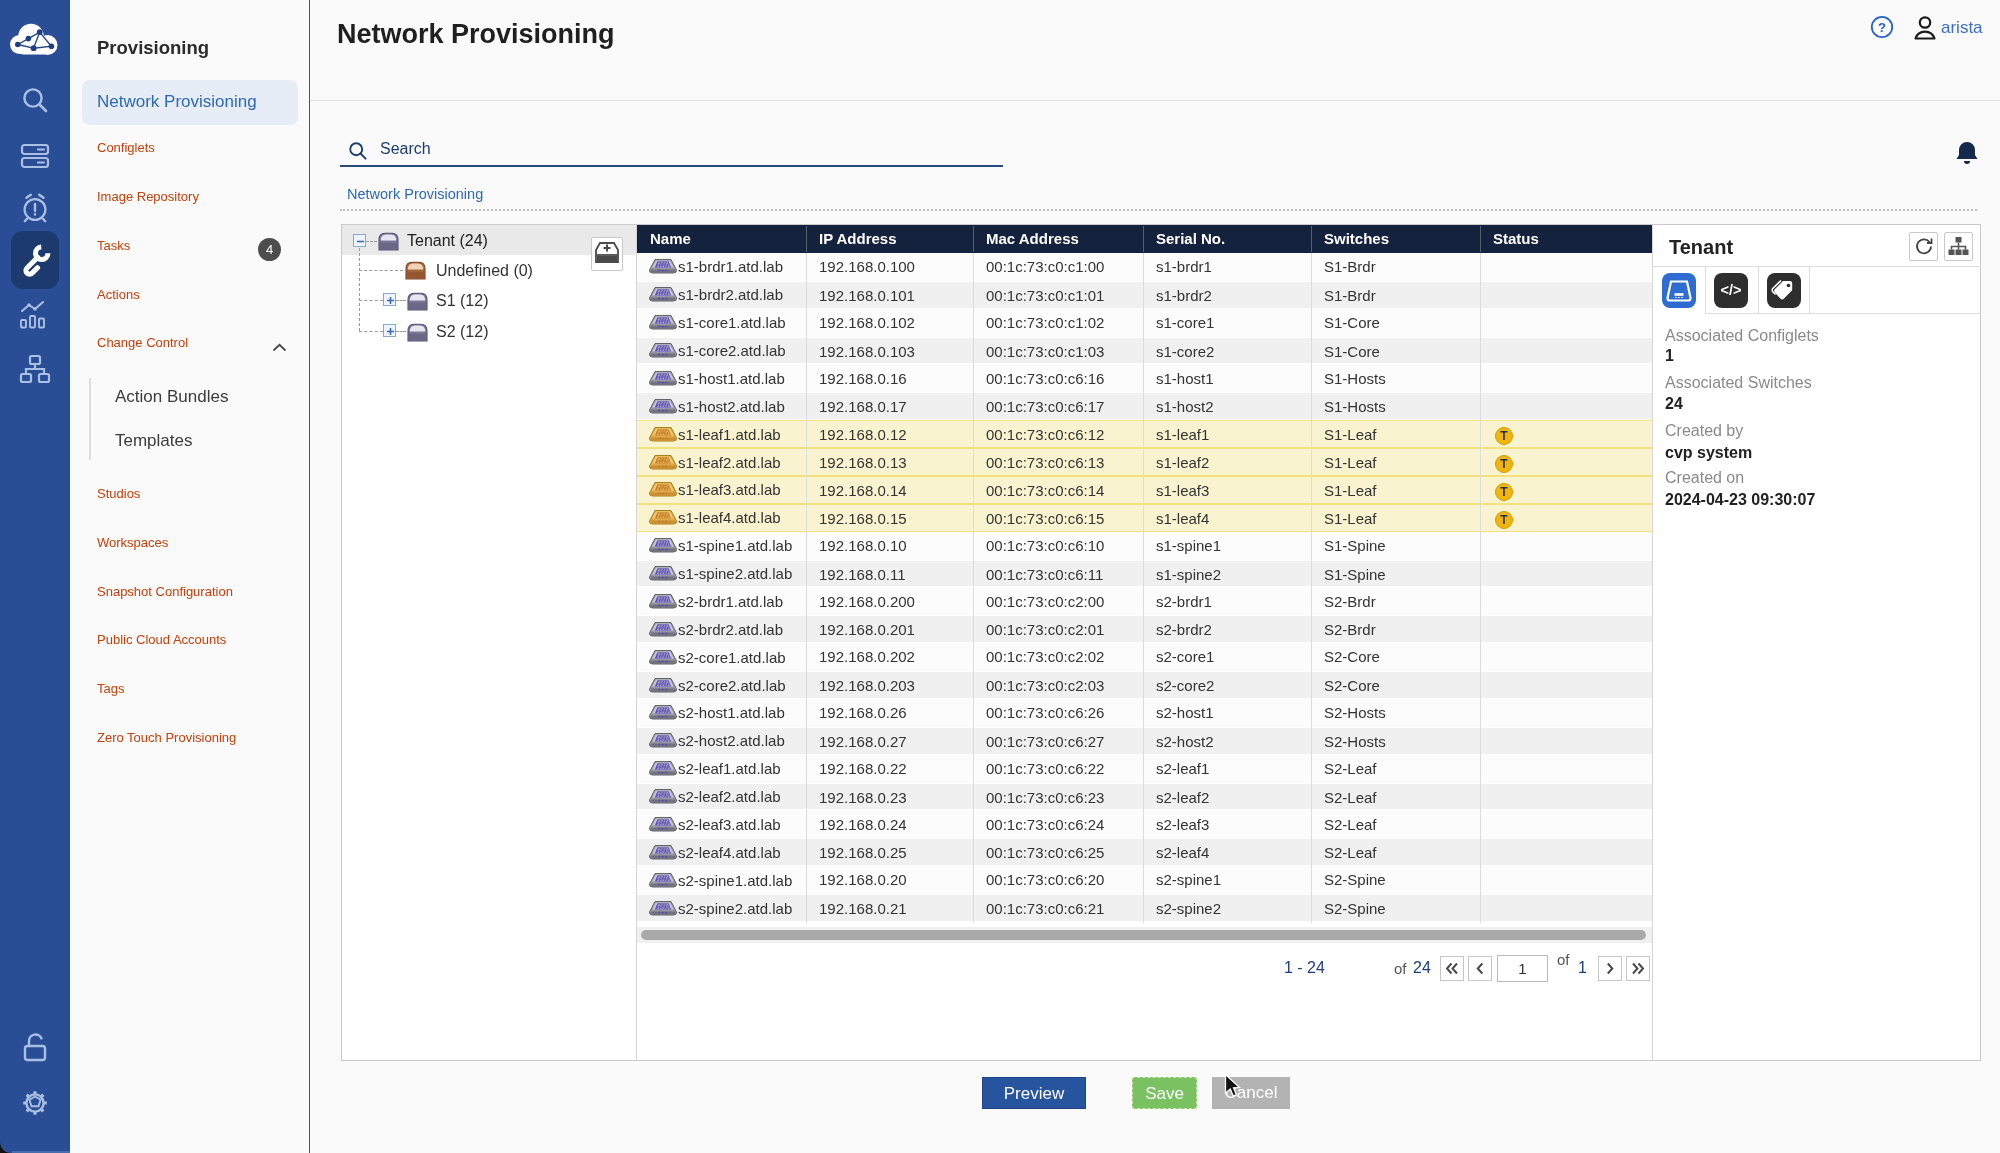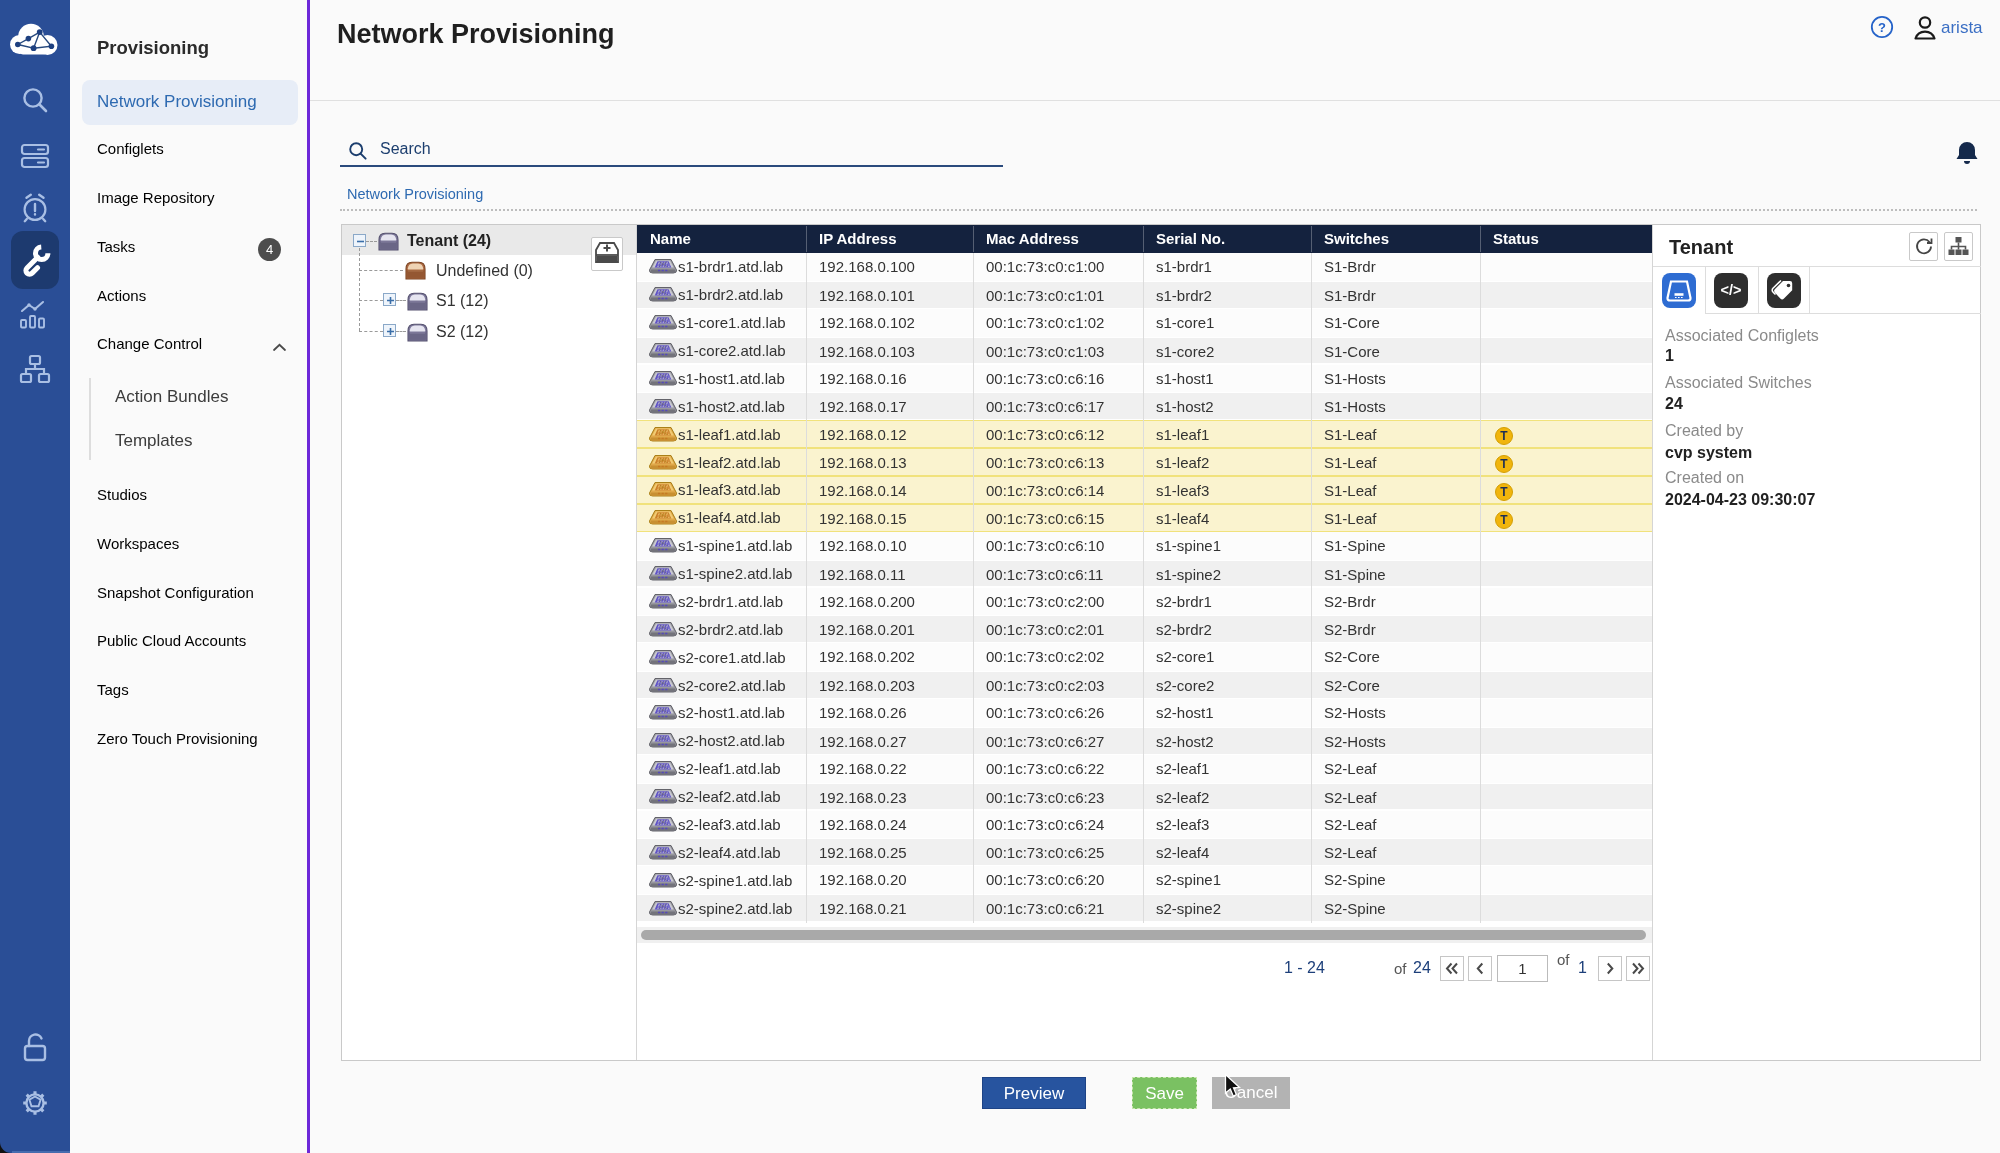--- a/index.html
+++ b/index.html
@@ -4,25 +4,25 @@
 *{margin:0;padding:0;box-sizing:border-box}
 html,body{width:2000px;height:1153px;overflow:hidden;font-family:"Liberation Sans",sans-serif;background:#fafafa}
 #app{position:absolute;top:0;left:0;width:2000px;height:1153px}
 
 #rail{position:absolute;left:0;top:0;width:70px;height:1153px;background:#2a4e96;border-bottom-left-radius:11px}
 #blackcorner{position:absolute;left:0;top:1138px;width:15px;height:15px;background:#111}
 #railstrip{position:absolute;left:12px;top:1150.5px;width:58px;height:2.5px;background:#466cae}
 #rail svg{position:absolute}
 #railsel{position:absolute;left:11px;top:231px;width:48px;height:58px;background:#1d3a6f;border-radius:12px}
 
-#side{position:absolute;left:70px;top:0;width:240px;height:1153px;background:#fafafa;border-right:3px solid #6d28d9}
+#side{position:absolute;left:70px;top:0;width:240px;height:1153px;background:#fafafa;border-right:1px solid #6d28d9}
 #side .hd{position:absolute;left:27px;top:37px;font-size:18.5px;font-weight:bold;color:#2b2b2b}
 #selitem{position:absolute;left:12px;top:80px;width:216px;height:45px;background:#e7edf7;border-radius:8px}
 #selitem span{position:absolute;left:15px;top:12px;font-size:17px;color:#2e6ab1}
-.mitem{position:absolute;left:27px;font-size:15px;color:#000000}
+.mitem{position:absolute;left:27px;font-size:13px;color:#c2410c}
 .msub{position:absolute;left:45px;font-size:17px;color:#3c3c3c}
 #badge{position:absolute;left:188px;top:238px;width:23px;height:23px;border-radius:50%;background:#4d4d4d;color:#fff;font-size:13px;text-align:center;line-height:23px}
 #subline{position:absolute;left:19px;top:378px;width:2px;height:82px;background:#ddd}
 
 #title{position:absolute;left:337px;top:19px;font-size:27px;font-weight:bold;color:#1f1f1f}
 #subtitle{position:absolute;left:338px;top:61px;font-size:19px;color:#3a3a3a}
 #hdiv{position:absolute;left:310px;top:100px;width:1690px;height:1px;background:#e0e0e0}
 #arista{position:absolute;left:1941px;top:18px;font-size:17px;color:#3b6fc4}
 #searchtxt{position:absolute;left:380px;top:140px;font-size:16px;color:#1c3e6e}
 #searchline{position:absolute;left:340px;top:165px;width:663px;height:2px;background:#2a4a7c}
@@ -248,21 +248,21 @@
         <path d="M3.8 8.6 Q4.4 3.8 8.8 3.6 L14.2 3.6 Q18.6 3.8 19.2 8.6 L18.9 9.4 L4.1 9.4 Z" fill="#e6e5f0"></path>
         <path d="M3.1 10.3 L19.9 10.3 L19.9 17.9 L3.1 17.9 Z" fill="#55516f" opacity=".5"></path>
         <path d="M4 11 L19 11" stroke="#9d98b8" stroke-width=".8" opacity=".7"></path>
       </svg></div>
 <div style="position:absolute;left:406px;top:322px"><svg width="23" height="20" viewBox="0 0 23 20">
         <path d="M2 19 L2 9 Q2 2.2 8 2.2 L15 2.2 Q21 2.2 21 9 L21 19 Z" fill="#7f7a9c" stroke="#55516f" stroke-width="1.1"></path>
         <path d="M3.8 8.6 Q4.4 3.8 8.8 3.6 L14.2 3.6 Q18.6 3.8 19.2 8.6 L18.9 9.4 L4.1 9.4 Z" fill="#e6e5f0"></path>
         <path d="M3.1 10.3 L19.9 10.3 L19.9 17.9 L3.1 17.9 Z" fill="#55516f" opacity=".5"></path>
         <path d="M4 11 L19 11" stroke="#9d98b8" stroke-width=".8" opacity=".7"></path>
       </svg></div>
-<div class="tlabel" style="left:407px;top:232px;font-weight:bold;color:#222">Tenant (24)</div>
+<div class="tlabel" style="left:407px;top:232px;font-weight:normal;color:#222">Tenant (24)</div>
 <div class="tlabel" style="left:436px;top:262px">Undefined (0)</div>
 <div class="tlabel" style="left:436px;top:292px">S1 (12)</div>
 <div class="tlabel" style="left:436px;top:323px">S2 (12)</div>
 <div id="addbtn"><svg width="30" height="32" viewBox="0 0 30 32">
   <path d="M4 12 L8 5 H22 L26 12 V24 H4 Z" fill="none" stroke="#4a4a4a" stroke-width="1.8"></path>
   <path d="M4 17 H26" stroke="#4a4a4a" stroke-width="1.8"></path>
   <path d="M5 18 H25 V23 H5 Z" fill="#4a4a4a"></path>
   <path d="M15 6.5 v7 M11.5 10 h7" stroke="#4a4a4a" stroke-width="2"></path>
 </svg></div>
 

